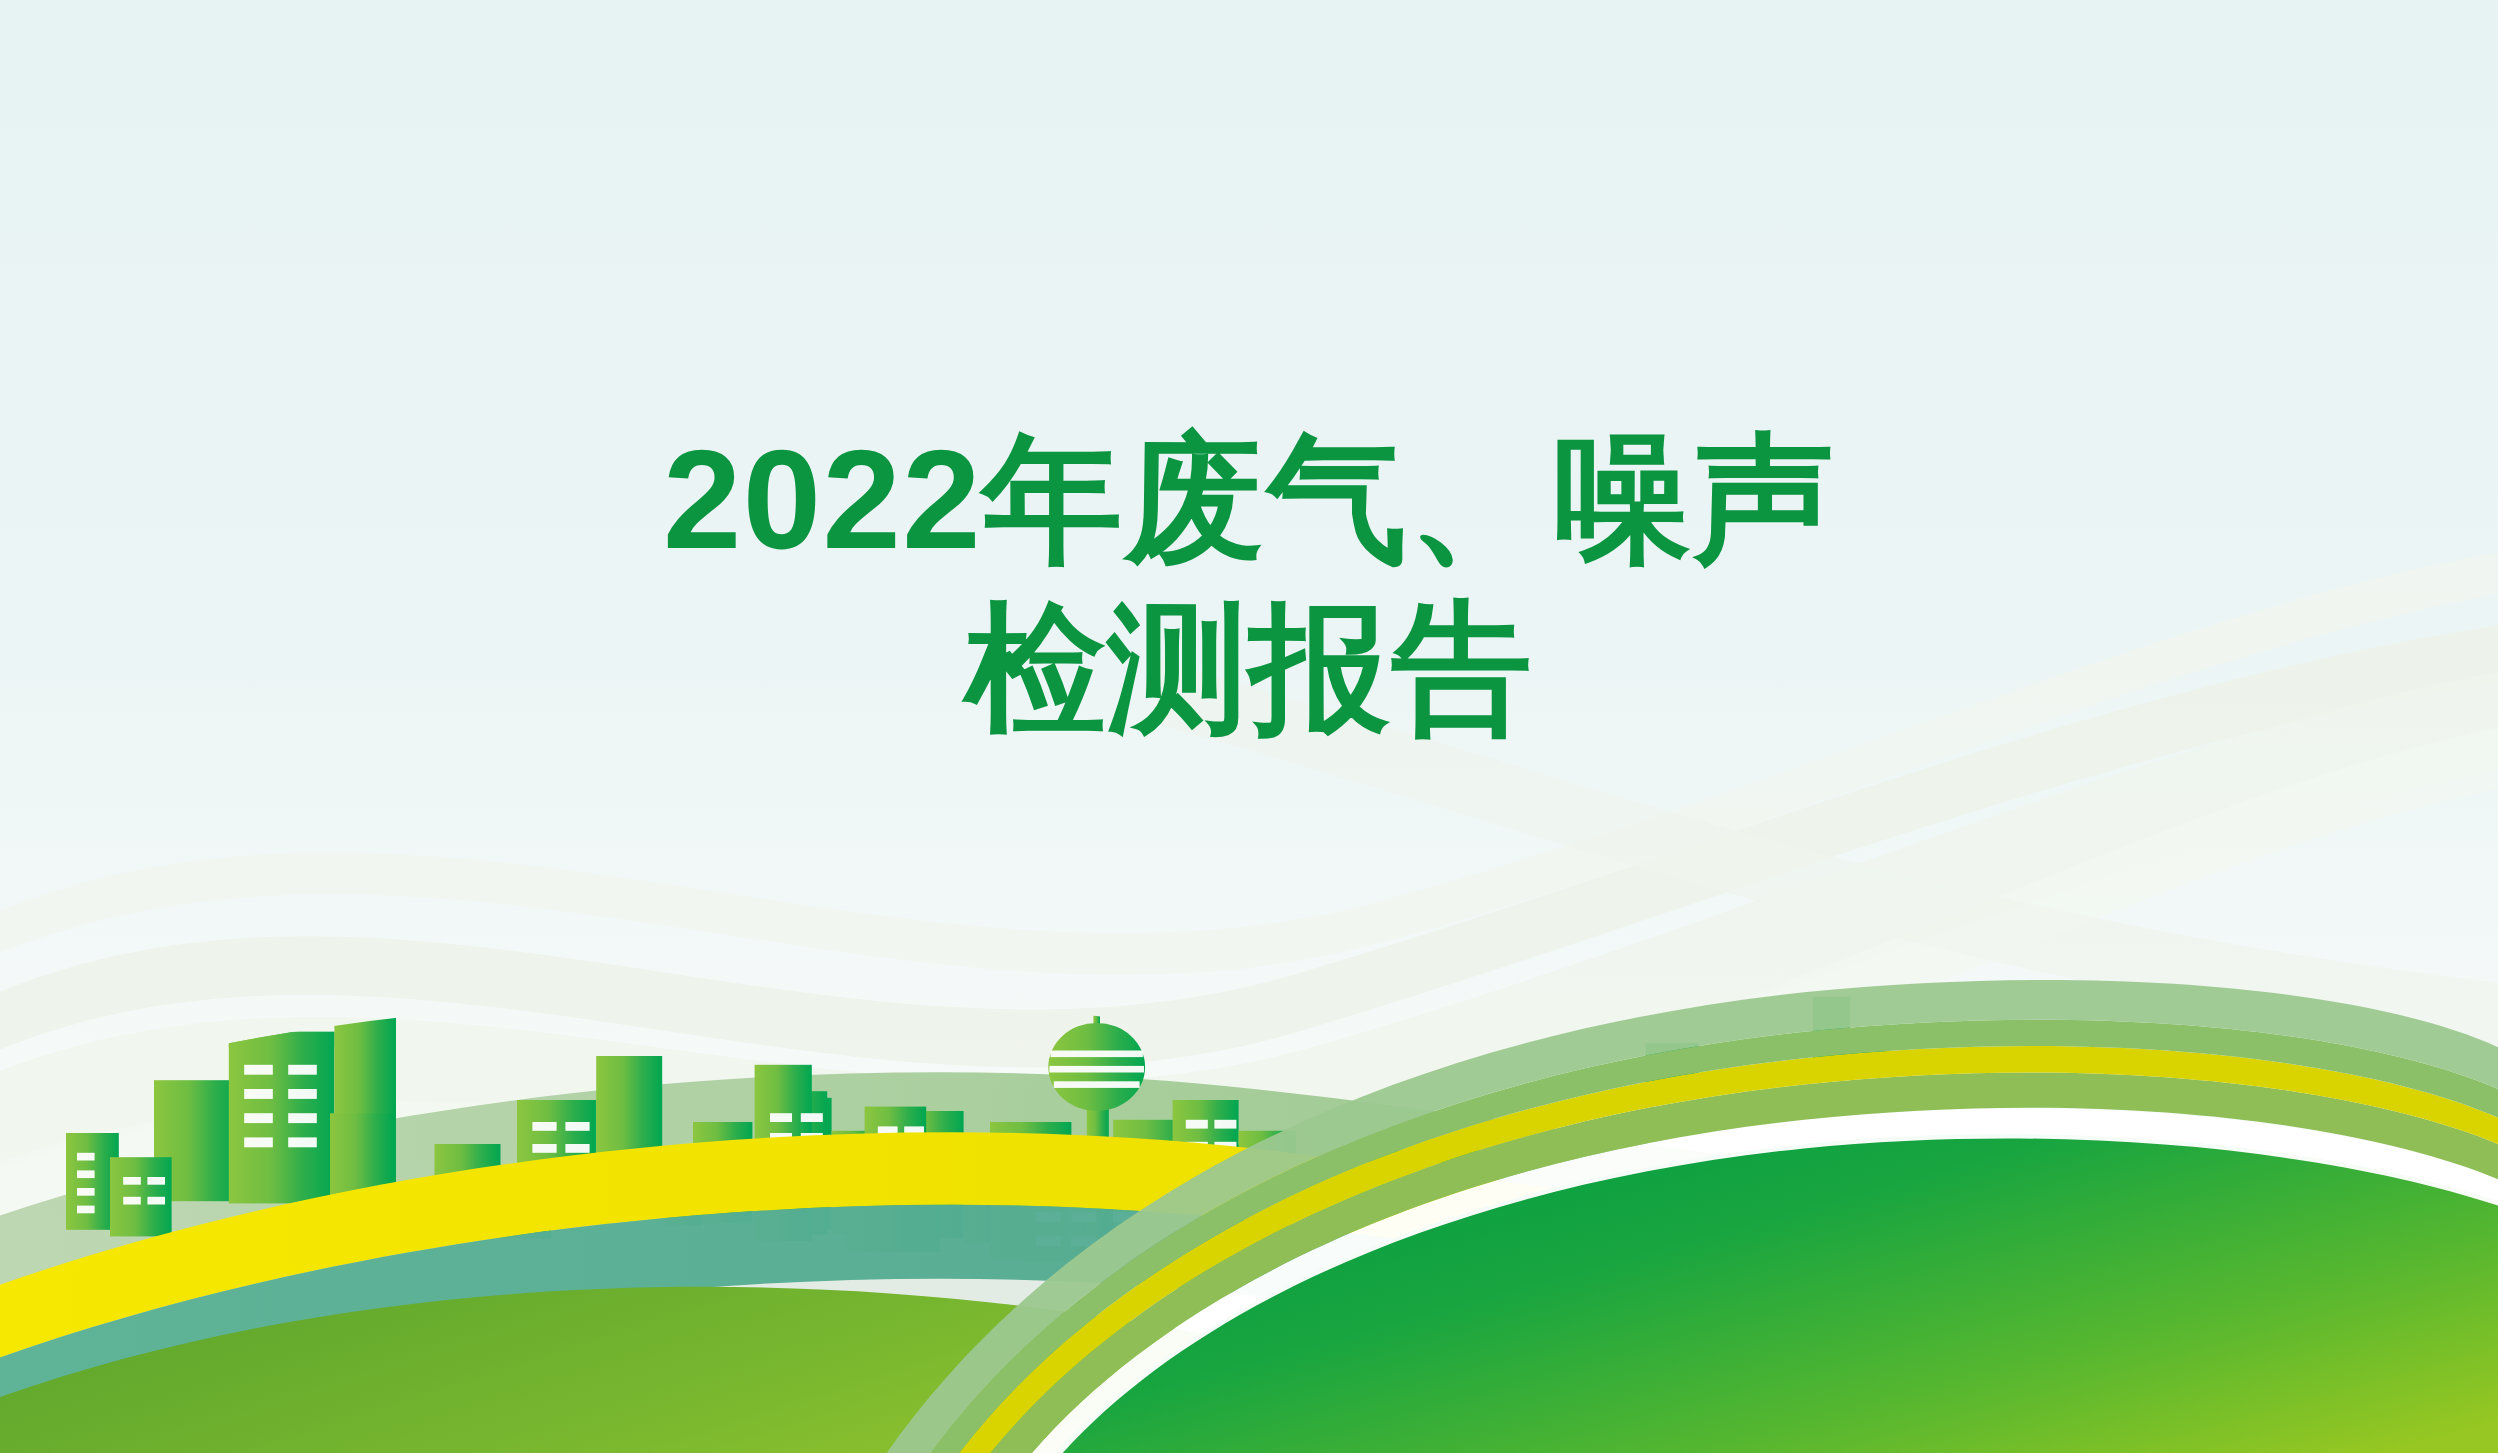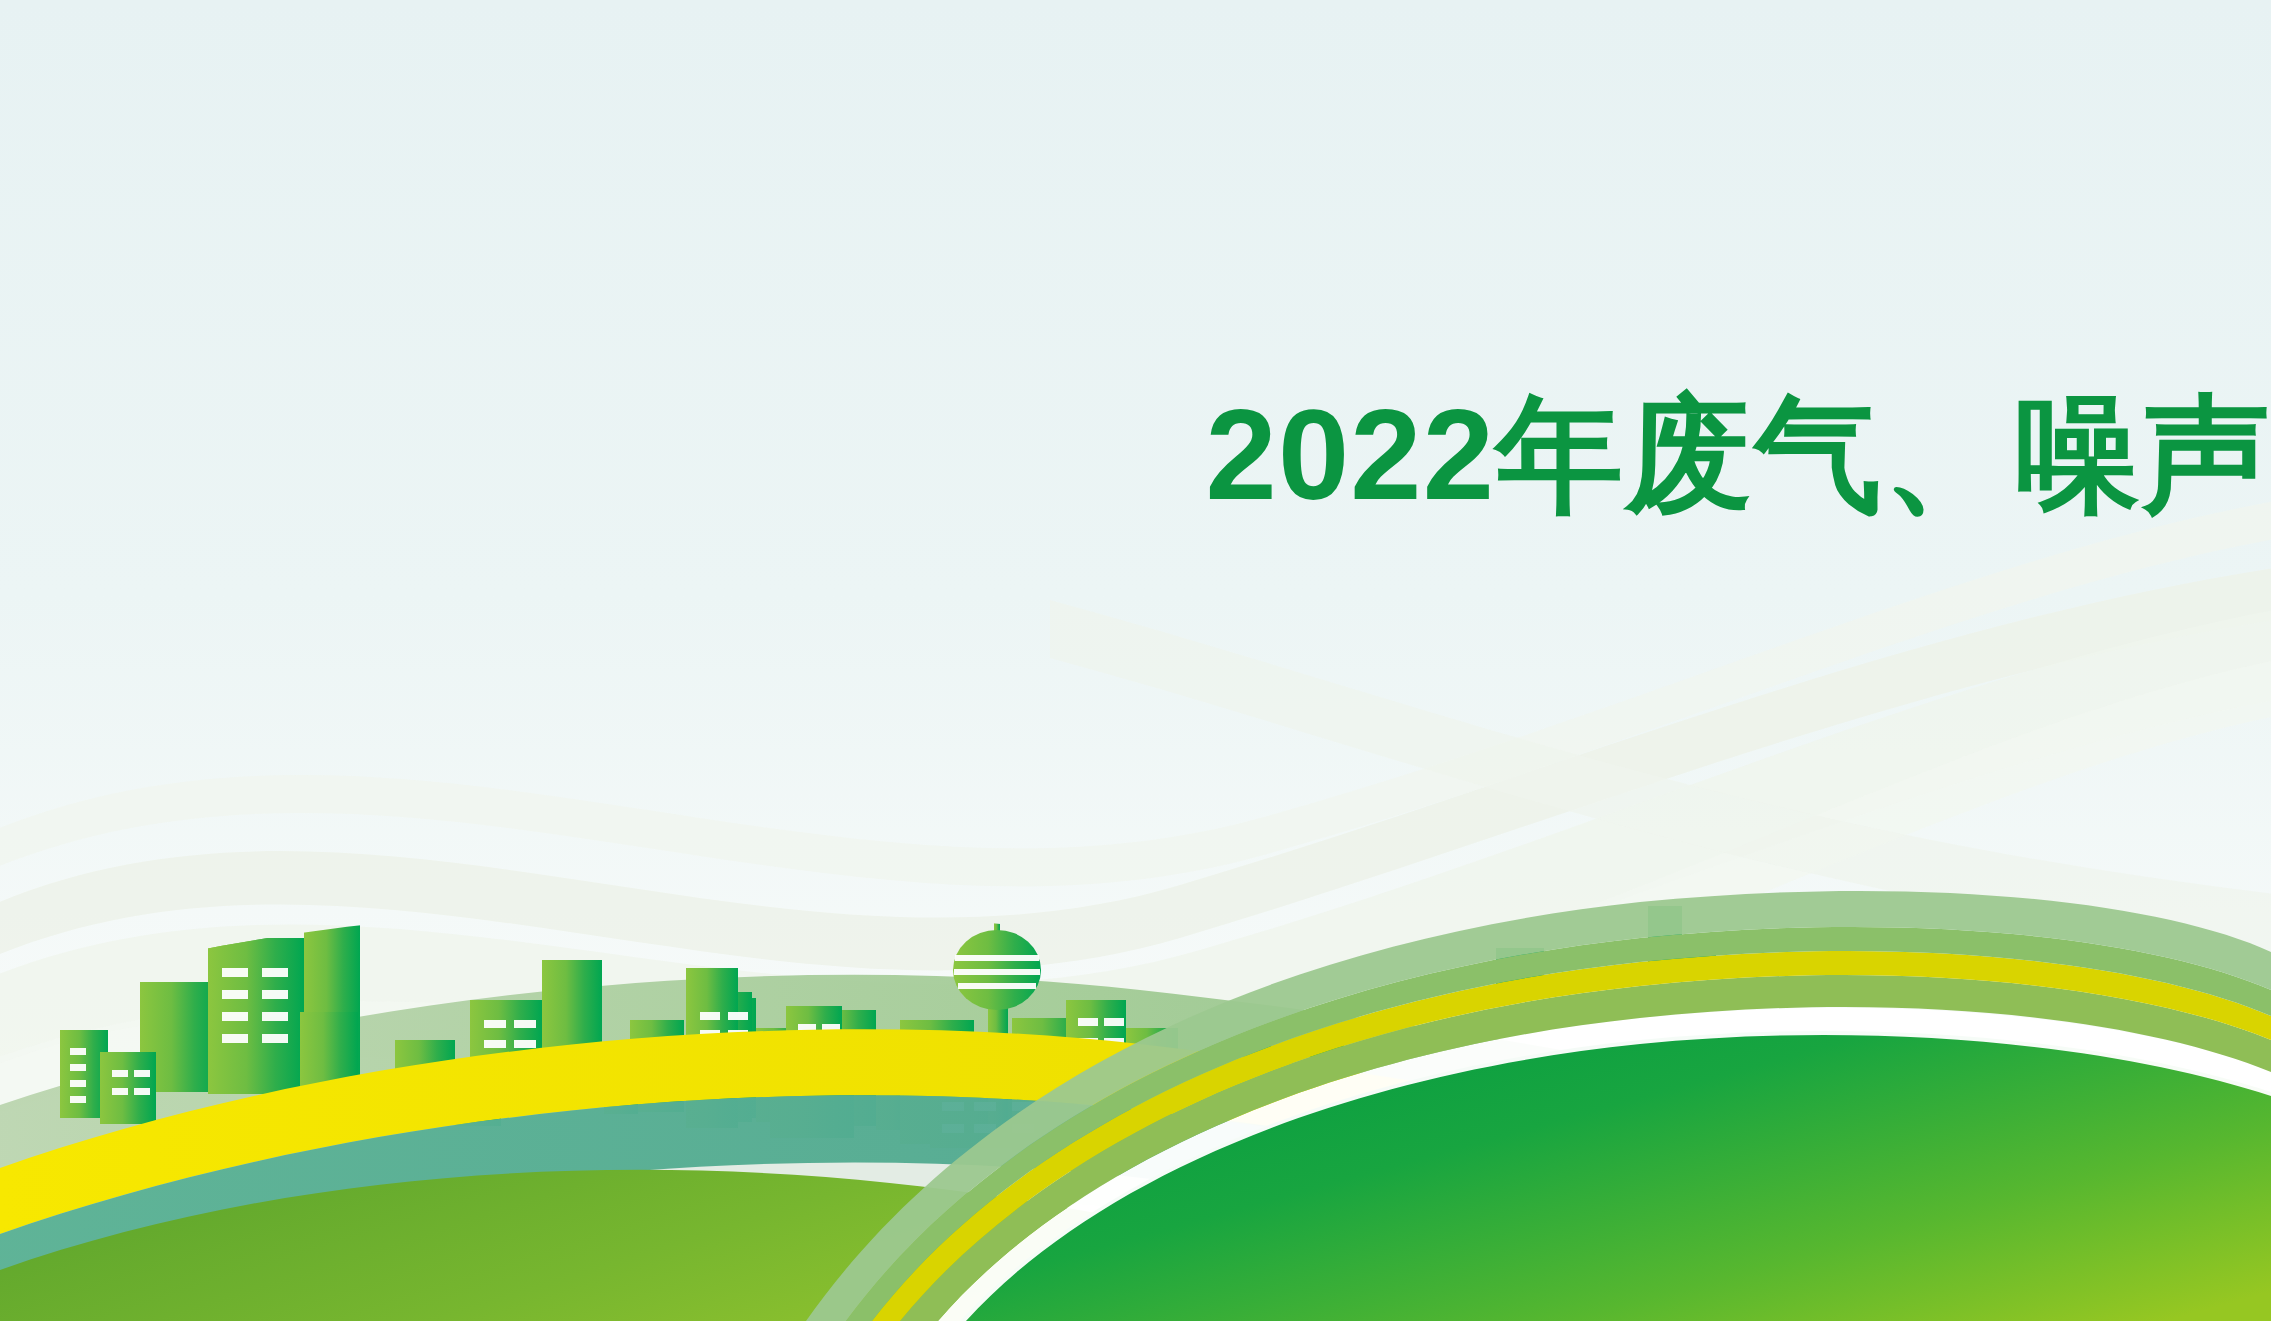--- a/index.html
+++ b/index.html
@@ -20,21 +20,21 @@
     inset: 0;
     width: 100%;
     height: 100%;
     display: block;
   }
   .title-block {
     position: absolute;
     left: 0;
     right: 0;
     top: 378px;
-    text-align: right;
+    text-align: center;
     z-index: 5;
     pointer-events: none;
   }
   .title-line {
     display: block;
     color: #0b9541;
     font-weight: 700;
     font-size: 128px;
     line-height: 1.20;
     letter-spacing: 0.01em;
@@ -295,15 +295,16 @@
                L2271,1040 C 2140,986 1900,958 1640,986 C 1300,1022 1040,1150 900,1321 Z" fill="#d9d400"></path>
       <path d="M846,1321 C 996,1118 1272,978 1640,938 C 1912,910 2152,938 2271,990
                L2271,1016 C 2146,962 1906,934 1640,962 C 1286,1000 1016,1134 872,1321 Z" fill="#8bc069"></path>
       <path d="M806,1321 C 966,1094 1252,944 1640,902 C 1922,874 2162,902 2271,952
                L2271,990 C 2152,938 1912,910 1640,938 C 1272,978 996,1118 846,1321 Z" fill="#9cc88f" opacity="0.95"></path>
     </g>
   </svg>
 
   <div class="title-block">
     <span class="title-line">2022年废气、噪声</span>
+    <span class="title-line">检测报告</span>
   </div>
 
 </div>
 
 </body></html>

